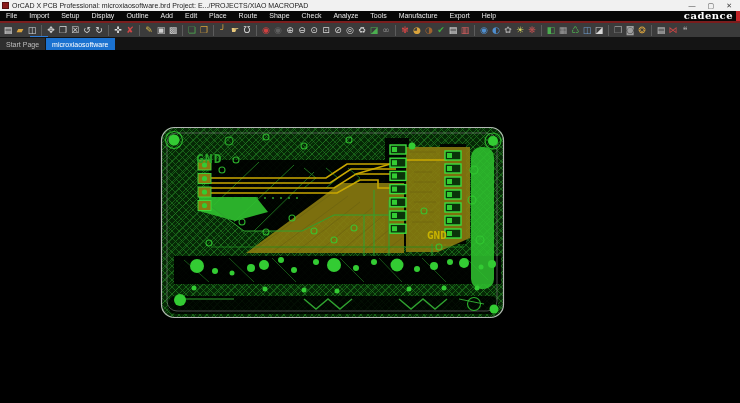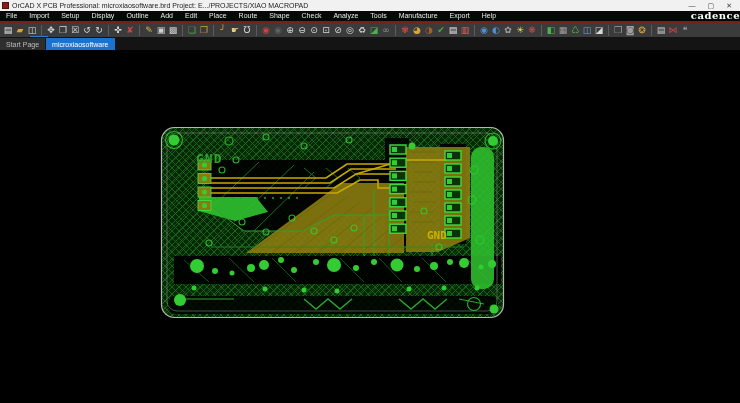--- a/index.html
+++ b/index.html
@@ -6,21 +6,21 @@
   #app{position:relative;width:740px;height:403px;overflow:hidden;font-family:"Liberation Sans","DejaVu Sans",sans-serif;background:#000;}
   
   #titlebar{position:absolute;left:0;top:0;width:740px;height:11px;background:#f1f1f1;display:flex;align-items:center;}
   #app-icon{width:7px;height:7px;margin:0 3px 0 2px;background:#8b1a1a;border:1px solid #5a0f0f;box-sizing:border-box;}
   #title-text{font-size:7px;color:#222;white-space:nowrap;line-height:11px;}
   #win-controls{margin-left:auto;display:flex;align-items:center;gap:12px;padding-right:8px;}
   #win-controls span{font-size:7px;color:#444;line-height:11px;cursor:default;}
   
   #menubar{position:absolute;left:0;top:11px;width:740px;height:10px;background:#070707;display:flex;align-items:center;}
   #menubar .menu-item{font-size:7px;color:#e8e8e8;padding:0 6px;line-height:10px;white-space:nowrap;}
-  #brand{margin-left:auto;display:flex;align-items:center;height:10px;flex-direction:column;}
+  #brand{margin-left:auto;display:flex;align-items:center;height:10px;}
   #brand-label{color:#fff;font-size:10px;font-weight:bold;letter-spacing:.5px;line-height:10px;font-family:"DejaVu Serif","Liberation Serif",serif;}
   #brand-accent{width:4px;height:10px;background:#c3262a;margin-left:3px;}
   #redline{position:absolute;left:0;top:21px;width:740px;height:2px;background:#7a1d1d;}
   
   #toolbar{position:absolute;left:0;top:23px;width:740px;height:14px;background:#3b3b3b;display:flex;align-items:center;padding-left:2px;box-sizing:border-box;}
   .tb-icon{display:inline-block;width:12px;text-align:center;font-size:9px;line-height:14px;font-family:"DejaVu Sans",sans-serif;cursor:default;}
   .tb-sep{display:inline-block;width:1px;height:11px;background:#5c5c5c;margin:0 3px;}
   #tool-indicator{position:absolute;left:30px;top:36px;width:18px;height:2px;background:#2e7cd6;}
   
   #tabbar{position:absolute;left:0;top:37px;width:740px;height:13px;background:#141414;display:flex;align-items:flex-end;}

